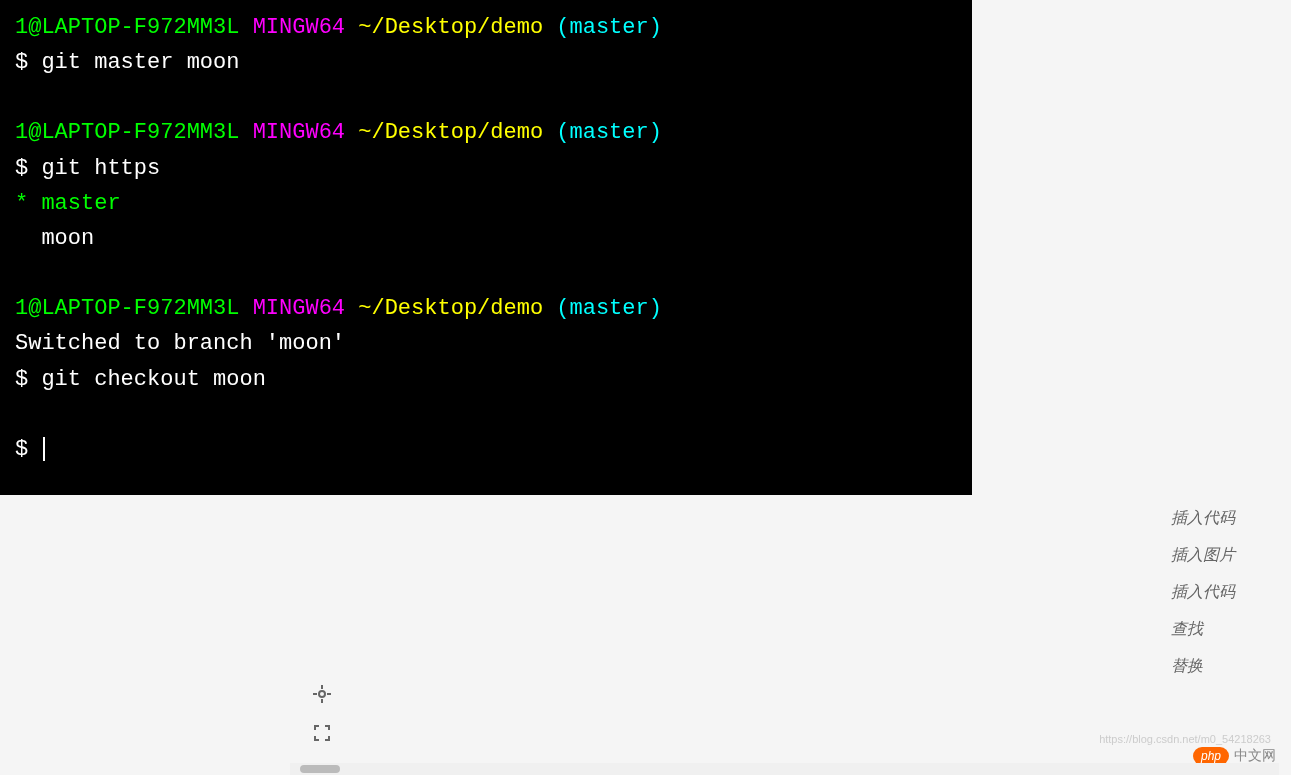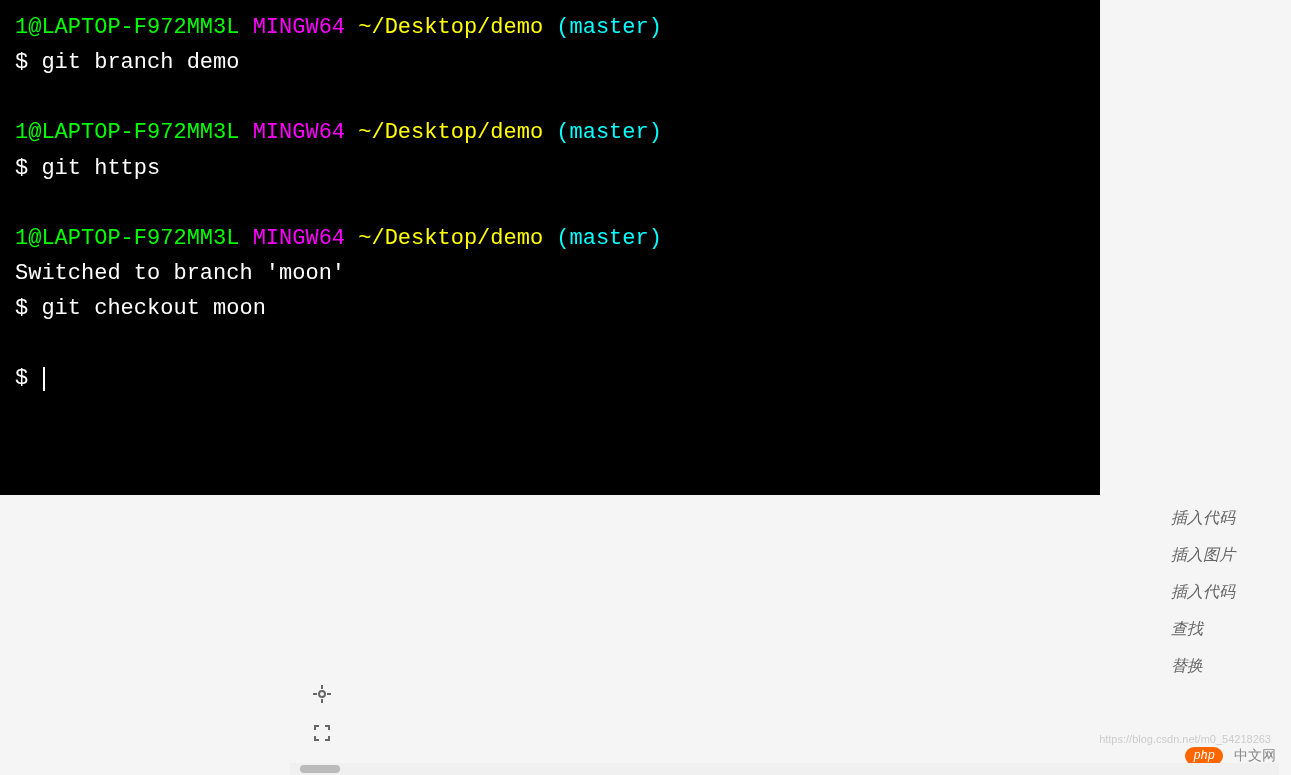--- a/index.html
+++ b/index.html
@@ -14,21 +14,21 @@
       height: 775px;
       position: relative;
       overflow: hidden;
     }
     .terminal {
       background: #000000;
       color: #ffffff;
       padding: 10px 0 10px 0;
       font-size: 22px;
       line-height: 1.6;
-      width: 1100px;
+      width: 972px;
       min-height: 495px;
       position: relative;
     }
     .terminal-line {
       white-space: pre;
       padding-left: 15px;
     }
     .user-host {
       color: #00ff00;
     }
@@ -95,22 +95,22 @@
       display: flex;
       align-items: center;
       justify-content: center;
     }
     .watermark {
       position: absolute;
       bottom: 10px;
       right: 15px;
       display: flex;
       align-items: center;
-      gap: 11px;
-      font-family: Liberation Mono, monospace;
+      gap: 5px;
+      font-family: Liberation Sans, sans-serif;
       font-size: 14px;
       color: #888888;
       text-align: center;
     }
     .watermark-badge {
       background: #ff6600;
       color: #ffffff;
       padding: 2px 8px;
       border-radius: 10px;
       font-size: 12px;
@@ -152,25 +152,27 @@
     }
   </style>
 </head>
 <body>
 
 <div class="left-edge"></div>
 
 <div class="terminal">
 
   <div class="terminal-line"><span class="user-host">1@LAPTOP-F972MM3L</span> <span class="mingw">MINGW64</span> <span class="path">~/Desktop/demo</span> <span class="branch">(master)</span></div>
-  <div class="terminal-line"><span class="prompt-dollar">$ </span><span class="command">git branch demo</span></div>
+  <div class="terminal-line"><span class="prompt-dollar">$ </span><span class="command">git master moon</span></div>
   <div class="blank-line"></div>
 
   <div class="terminal-line"><span class="user-host">1@LAPTOP-F972MM3L</span> <span class="mingw">MINGW64</span> <span class="path">~/Desktop/demo</span> <span class="branch">(master)</span></div>
   <div class="terminal-line"><span class="prompt-dollar">$ </span><span class="command">git https</span></div>
+  <div class="terminal-line"><span class="current-branch">* master</span></div>
+  <div class="terminal-line"><span class="output">  moon</span></div>
   <div class="blank-line"></div>
 
   <div class="terminal-line"><span class="user-host">1@LAPTOP-F972MM3L</span> <span class="mingw">MINGW64</span> <span class="path">~/Desktop/demo</span> <span class="branch">(master)</span></div>
   <div class="terminal-line"><span class="output">Switched to branch 'moon'</span></div>
   <div class="terminal-line"><span class="prompt-dollar">$ </span><span class="command">git checkout moon</span></div>
   <div class="blank-line"></div>
 
   <div class="terminal-line"><span class="prompt-dollar">$ </span><span class="cursor"></span></div>
 </div>
 

